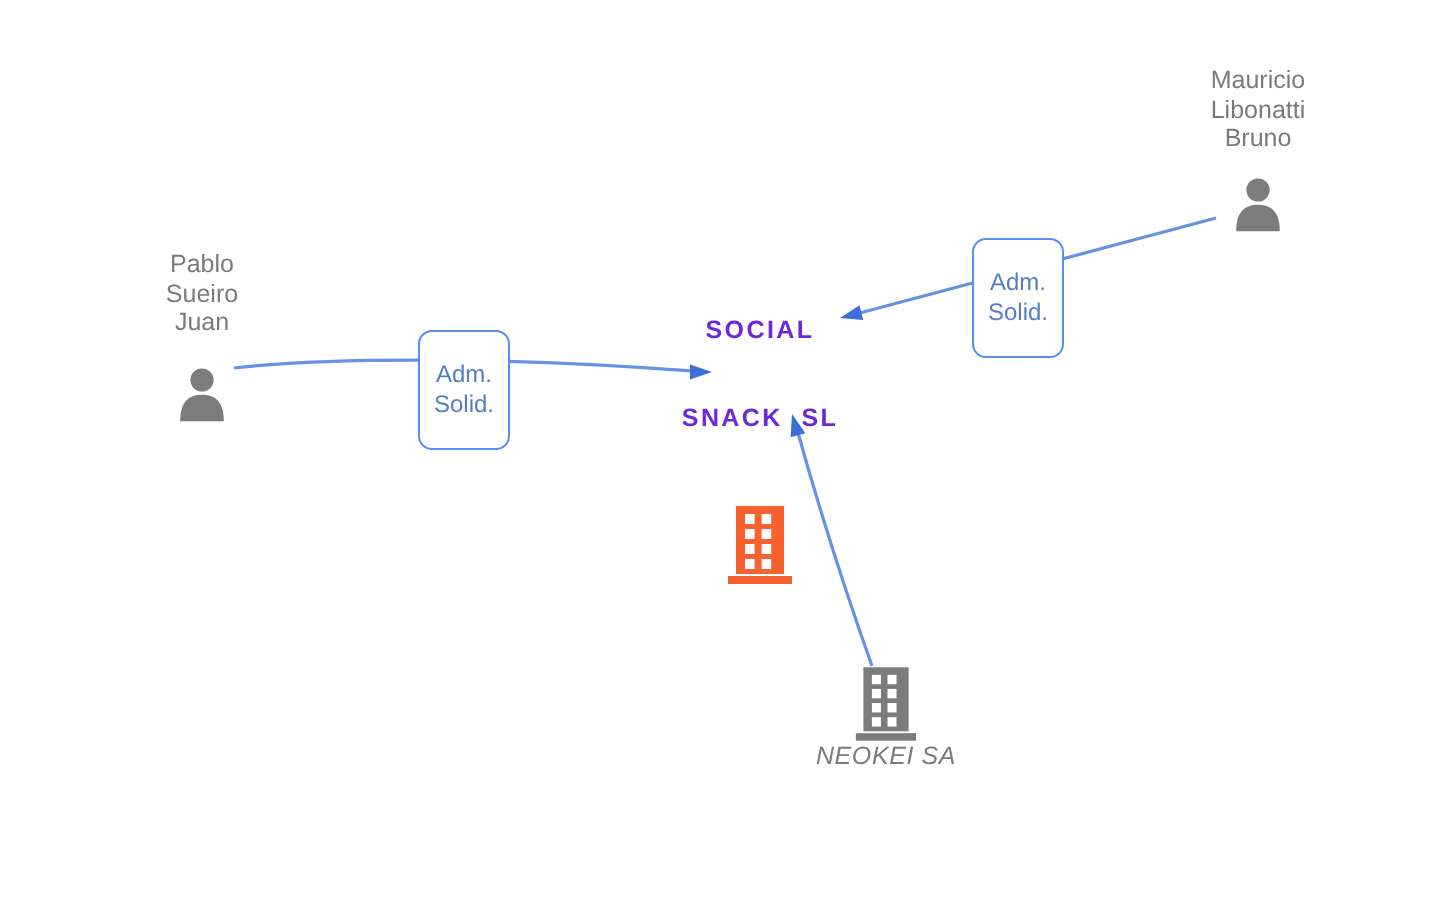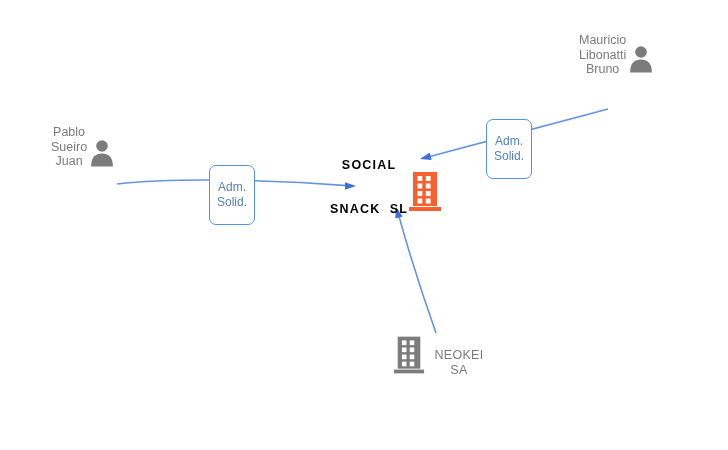--- a/index.html
+++ b/index.html
@@ -1,28 +1,28 @@
 <!DOCTYPE html>
 <html><head>
 <meta charset="utf-8">
 <style>
   html,body{margin:0;padding:0;background:#fff;}
   .canvas{
     position:relative;width:728px;height:450px;background:#ffffff;overflow:hidden;
     font-family:"Liberation Sans",sans-serif;
   }
   .edges-layer{position:absolute;left:0;top:0;width:728px;height:450px;}
-  .node{position:absolute;display:flex;flex-direction:row;align-items:center;}
+  .node{position:absolute;display:flex;flex-direction:column;align-items:center;}
   .node-label{font-size:12.5px;line-height:14.5px;color:#7a7a7a;text-align:center;}
-  .node-label.company-main{font-weight:bold;color:#000000;letter-spacing:1.2px;white-space:pre;}
+  .node-label.company-main{font-weight:bold;color:#6d28d9;letter-spacing:1.2px;white-space:pre;}
   .icon-wrap{line-height:0;}
   .gap-sm{margin-top:8px;}
   .gap-md{margin-top:11px;}
   .gap-lg{margin-top:14px;}
-  .label-below{margin-top:15px;letter-spacing:0.3px;}
+  .label-below{margin-top:0;letter-spacing:0.3px;font-style:italic;}
   .edge-label{
     position:absolute;background:#ffffff;border:1.5px solid #5590ee;border-radius:7px;
     padding:14px 6px;font-size:12px;line-height:15px;color:#5580c0;text-align:center;
     min-width:32px;
   }
   .brand{
     position:absolute;right:6px;bottom:4px;
     font-family:"DejaVu Serif",serif;font-style:italic;font-size:15px;color:#1f7f76;
     letter-spacing:0.5px;
   }

